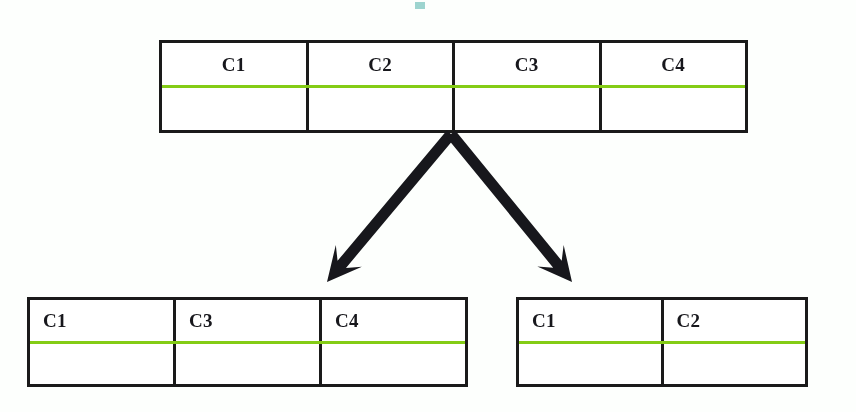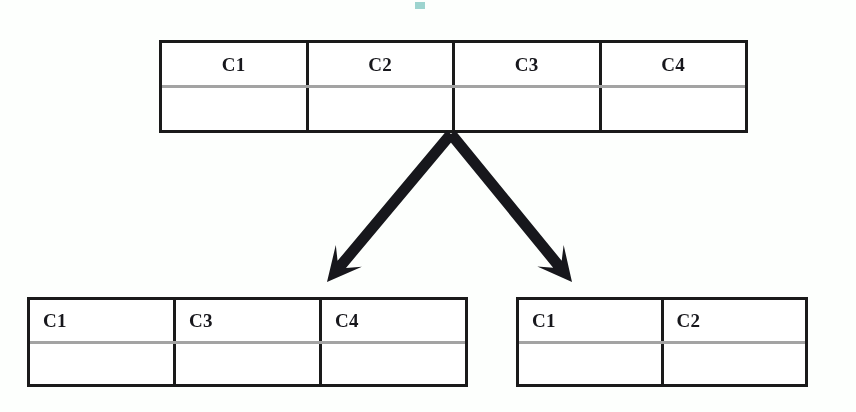--- a/index.html
+++ b/index.html
@@ -25,21 +25,21 @@
     background: #ffffff;
     display: flex;
     flex-direction: column;
   }
   .rel-row {
     display: flex;
     flex: 0 0 auto;
     box-sizing: border-box;
   }
   .rel-row.header-row {
-    border-bottom: 3px solid #a3a3a3;
+    border-bottom: 3px solid #84cc16;
   }
   .rel-cell {
     box-sizing: border-box;
     border-right: 3px solid #1a1a1a;
     display: flex;
     align-items: center;
     flex: 1 1 0;
     min-width: 0;
     overflow: hidden;
   }

